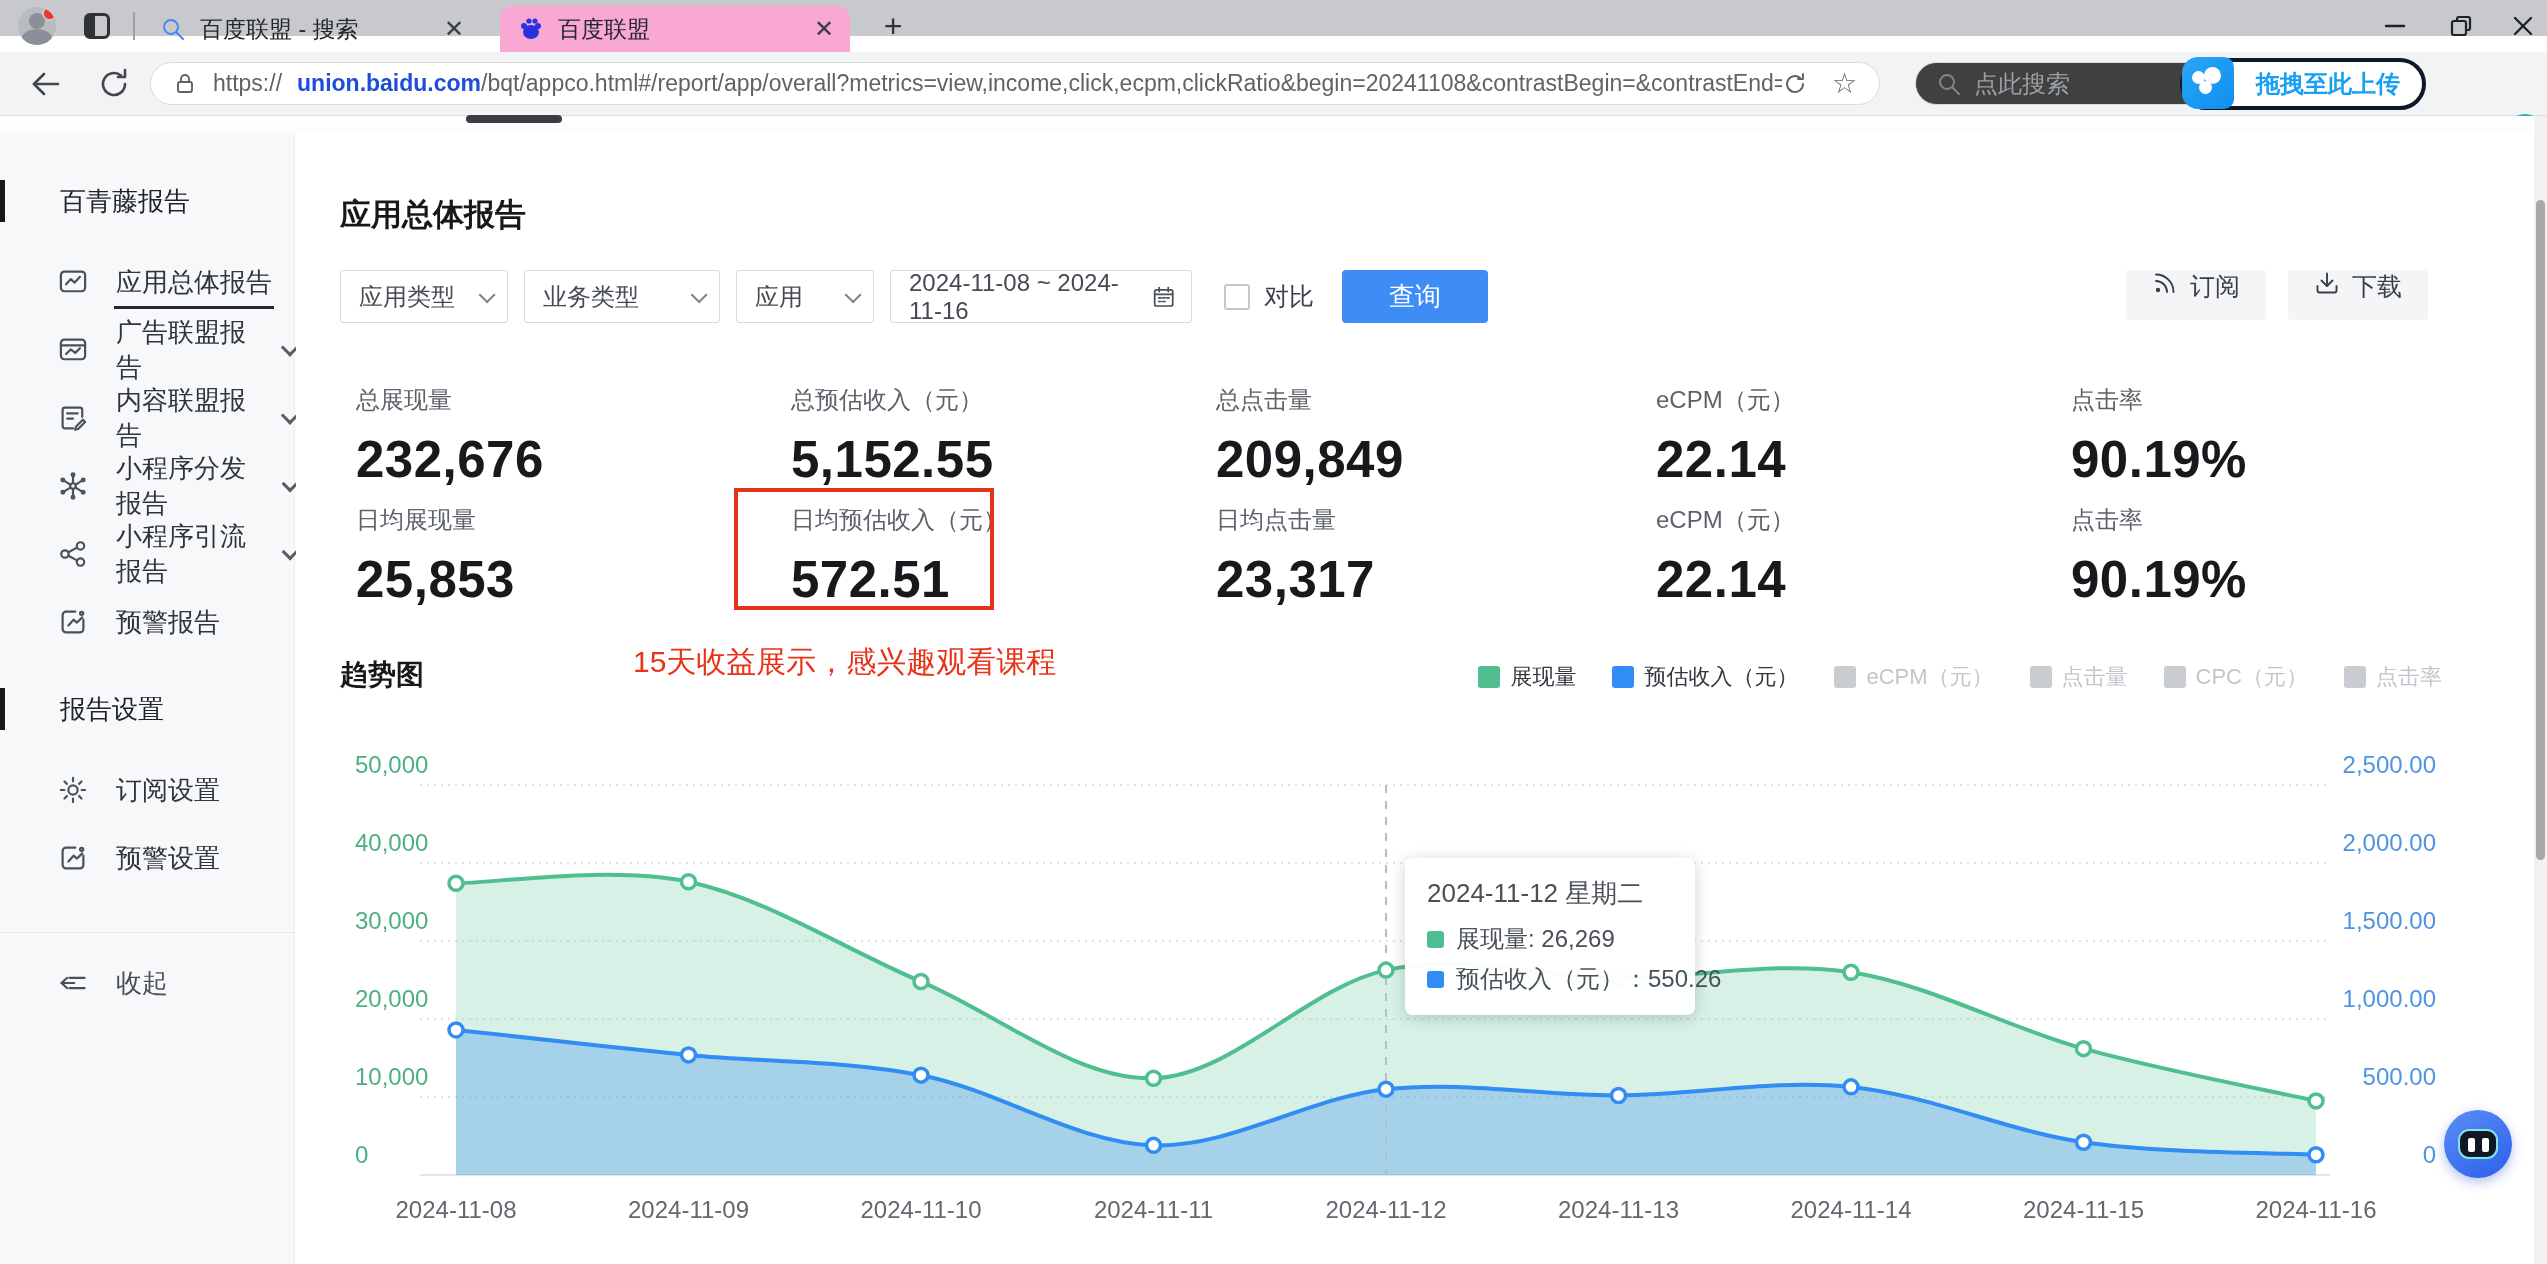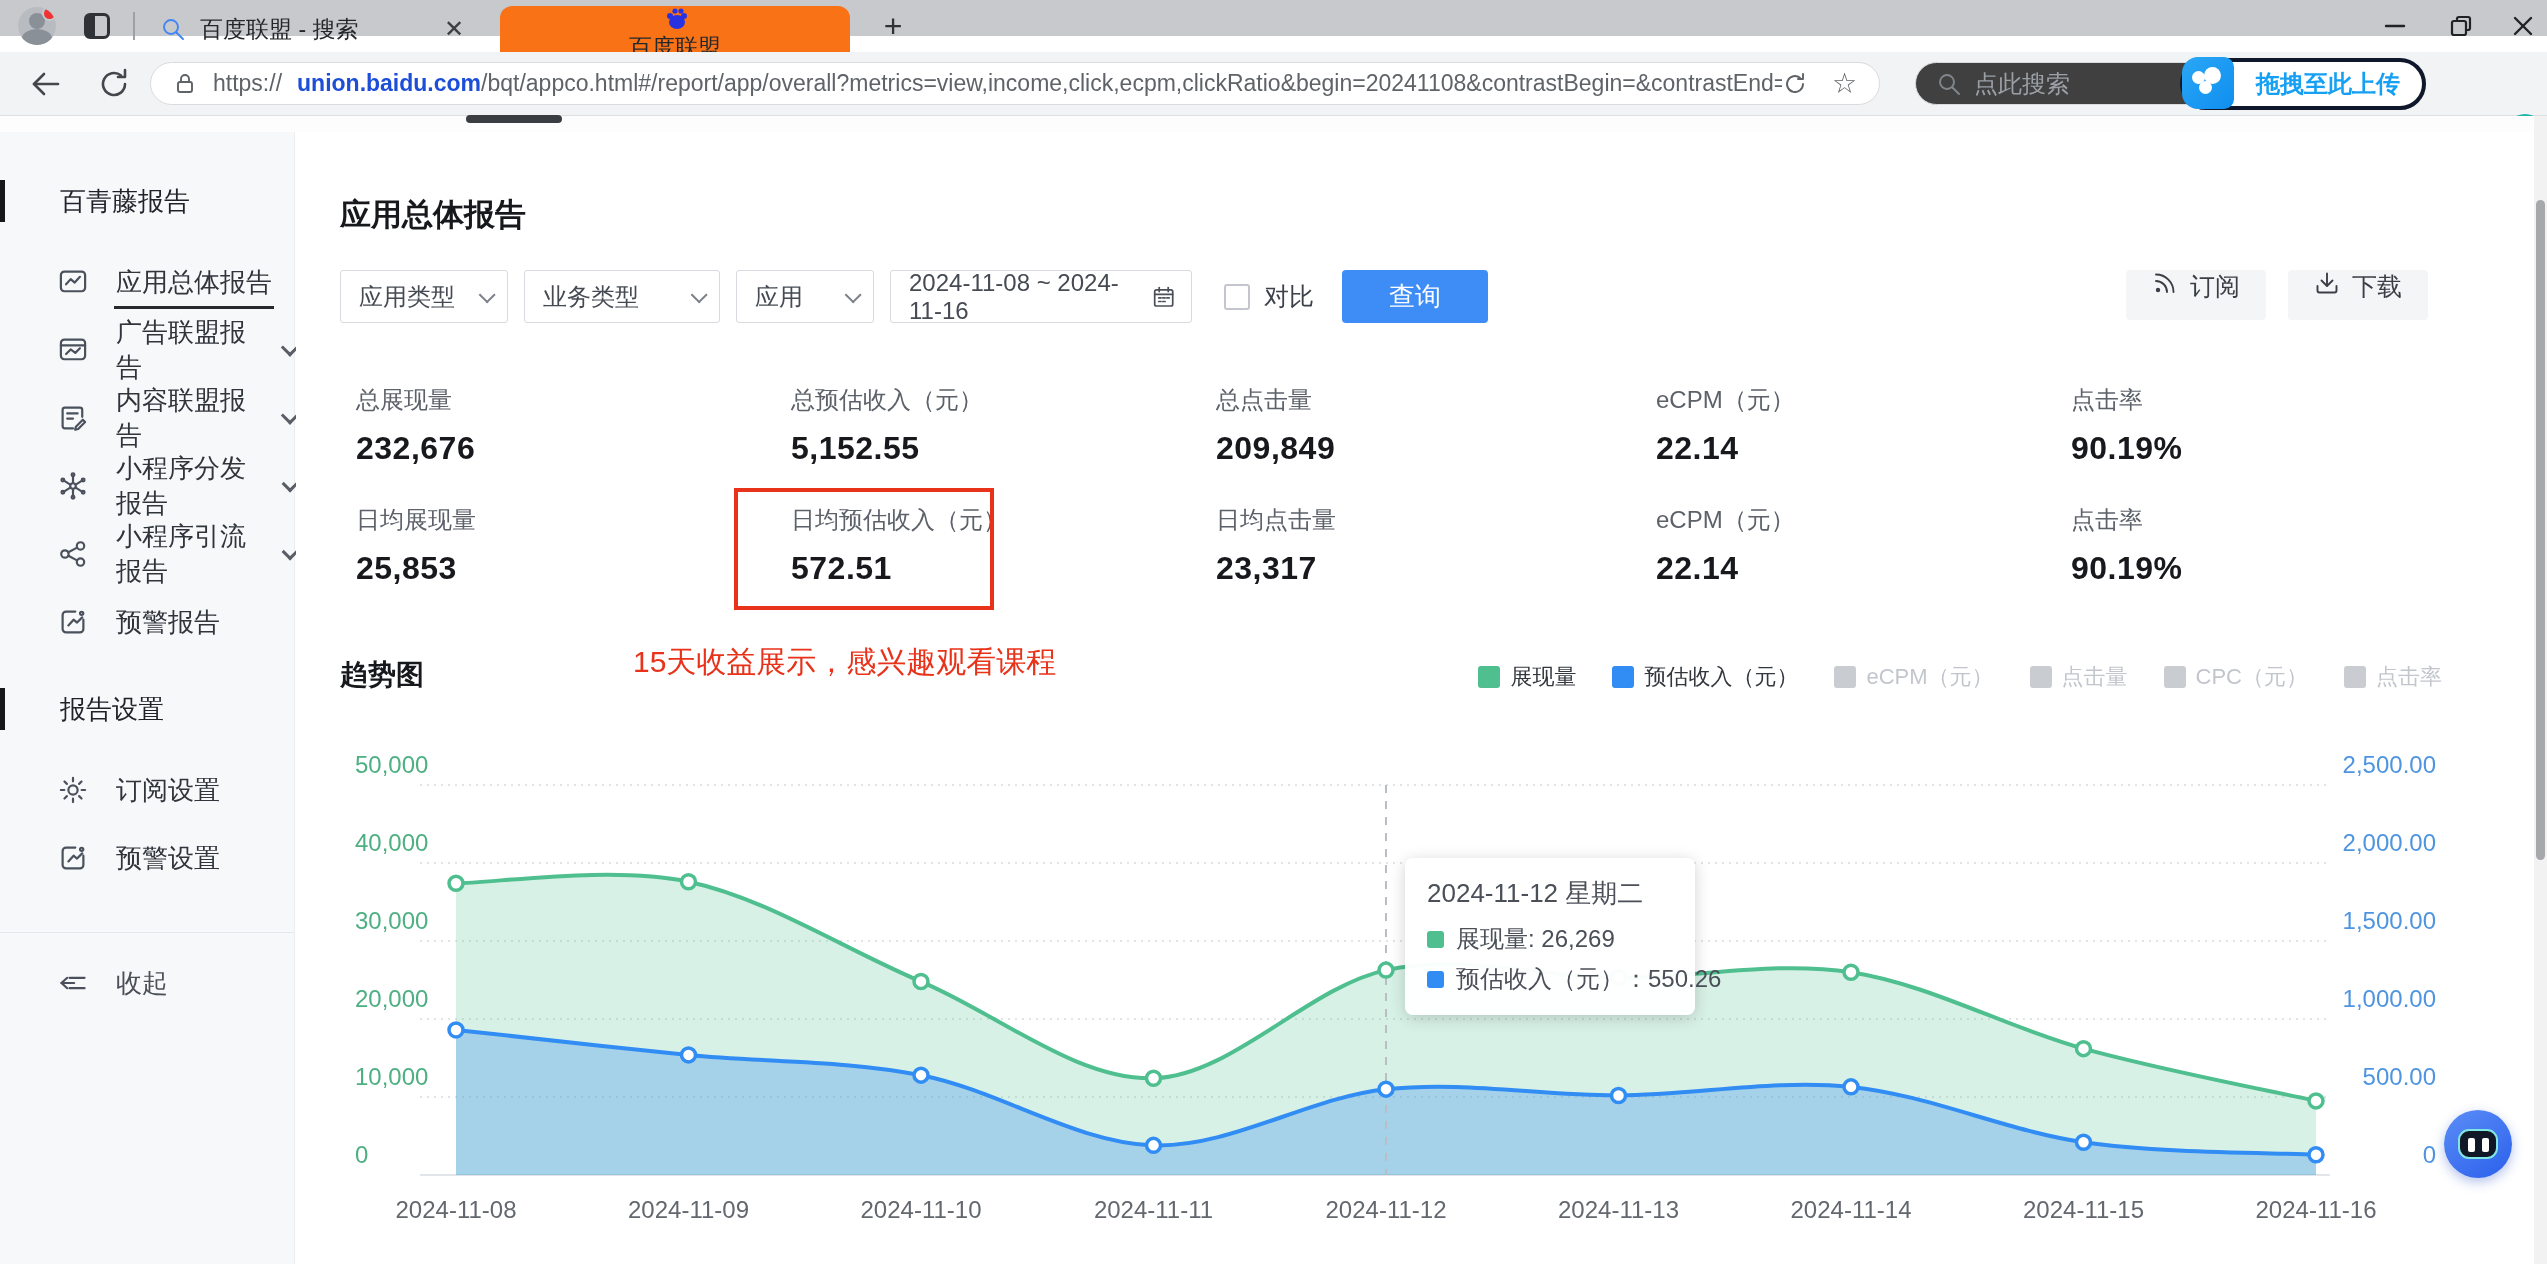--- a/index.html
+++ b/index.html
@@ -10,21 +10,21 @@
   .titlebar { position:absolute; left:0; top:0; width:2547px; height:36px; background:#c7c9cc; }
   .avatar { position:absolute; left:18px; top:7px; width:38px; height:38px; border-radius:50%; background:#b8bcc0; overflow:hidden; }
   .avatar .head { position:absolute; left:11px; top:6px; width:16px; height:16px; border-radius:50%; background:#8a9097; }
   .avatar .bodyp { position:absolute; left:4px; top:22px; width:30px; height:18px; border-radius:50% 50% 0 0; background:#8a9097; }
   .avatar .dot { position:absolute; right:-1px; top:-1px; width:15px; height:15px; border-radius:50%; background:#e33; border:2px solid #c7c9cc; }
   .ws-icon { position:absolute; left:84px; top:13px; width:26px; height:26px; border:3px solid #2f3338; border-radius:6px; }
   .ws-icon::before { content:""; position:absolute; left:0; top:0; width:8px; height:20px; background:#2f3338; }
   .tb-divider { position:absolute; left:133px; top:12px; width:2px; height:28px; background:#9da0a4; }
   .tab { position:absolute; top:6px; height:46px; display:flex; align-items:center; font-size:23px; color:#24282c; }
   .tab.inactive { left:142px; width:338px; }
-  .tab.active { left:500px; width:350px; background:#f97316; border-radius:12px 12px 0 0;flex-direction:column; }
+  .tab.active { left:500px; width:350px; background:#f9a8d4; border-radius:12px 12px 0 0; }
   .tab .favicon { width:26px; height:26px; margin:0 14px 0 18px; flex:0 0 auto; }
   .tab .tclose { margin-left:auto; margin-right:16px; font-size:24px; color:#3c4044; }
   .newtab { position:absolute; left:872px; top:8px; width:42px; height:38px; font-size:32px; color:#2f3338; text-align:center; line-height:36px; }
   .winctl { position:absolute; top:0; height:52px; width:62px; display:flex; align-items:center; justify-content:center; color:#1f2326; }
   .toolbar { position:absolute; left:0; top:52px; width:2547px; height:64px; background:#f2f3f5; border-bottom:1px solid #dddfe2; }
   .navbtn { position:absolute; top:14px; width:36px; height:36px; color:#43474c; }
   .urlpill { position:absolute; left:150px; top:10px; width:1730px; height:43px; background:#fff; border:1px solid #d9dbde; border-radius:22px; display:flex; align-items:center; }
   .urltext { font-size:23px; color:#5f6368; white-space:nowrap; overflow:hidden; flex:1; }
   .urltext b { color:#1d4ed8; font-weight:bold;margin-left:15px; }
   .pillicon { flex:0 0 auto; }
@@ -62,21 +62,21 @@
   .chk { width:26px; height:26px; border:2px solid #c3c7cd; border-radius:3px; background:#fff; margin:0 14px 0 16px; }
   .chklbl { font-size:25px; color:#3c414a; margin-right:28px; }
   .btn-query { width:146px; height:53px; background:#3e8df6; color:#fff; font-size:26px; border:none; border-radius:4px; }
   .tools { position:absolute; right:106px; top:138px; display:flex; }
   .tool-btn { height:50px; padding:0 26px; background:#f4f5f7; border-radius:4px; margin-left:22px; display:flex; align-items:flex-start; font-size:25px; color:#3a3f47; }
   .tool-btn .si { width:26px; height:26px; margin-right:12px; color:#3a3f47; }
 
   .stats { position:absolute; left:44px; top:238px; width:2104px; display:grid; grid-template-columns:435px 425px 440px 415px 1fr; grid-auto-rows:120px; }
   .stat { padding:14px 0 0 16px; }
   .stat .sl { font-size:24px; color:#5c616a; margin-bottom:14px; }
-  .stat .sv { font-size:32px; font-weight:bold; color:#17191d; letter-spacing:.5px; }
+  .stat .sv { font-size:51px; font-weight:bold; color:#17191d; letter-spacing:.5px; }
   .redbox { position:absolute; left:394px; top:118px; width:260px; height:122px; border:4px solid #e8331a; }
   .annotation { position:absolute; left:337px; top:510px; font-size:30px; color:#e8331a; }
 
   .trend-title { position:absolute; left:44px; top:524px; font-size:28px; font-weight:bold; color:#16181c; }
   .legend { position:absolute; right:92px; top:530px; display:flex; align-items:center; }
   .lg-item { display:flex; align-items:center; margin-left:36px; font-size:22px; color:#33373e; }
   .lg-sq { width:22px; height:22px; border-radius:3px; margin-right:10px; background:#c9ccd1; }
   .lg-item.off { color:#c2c6cc; }
 
   .chartwrap { position:absolute; left:44px; top:608px; width:2104px; height:505px; }

